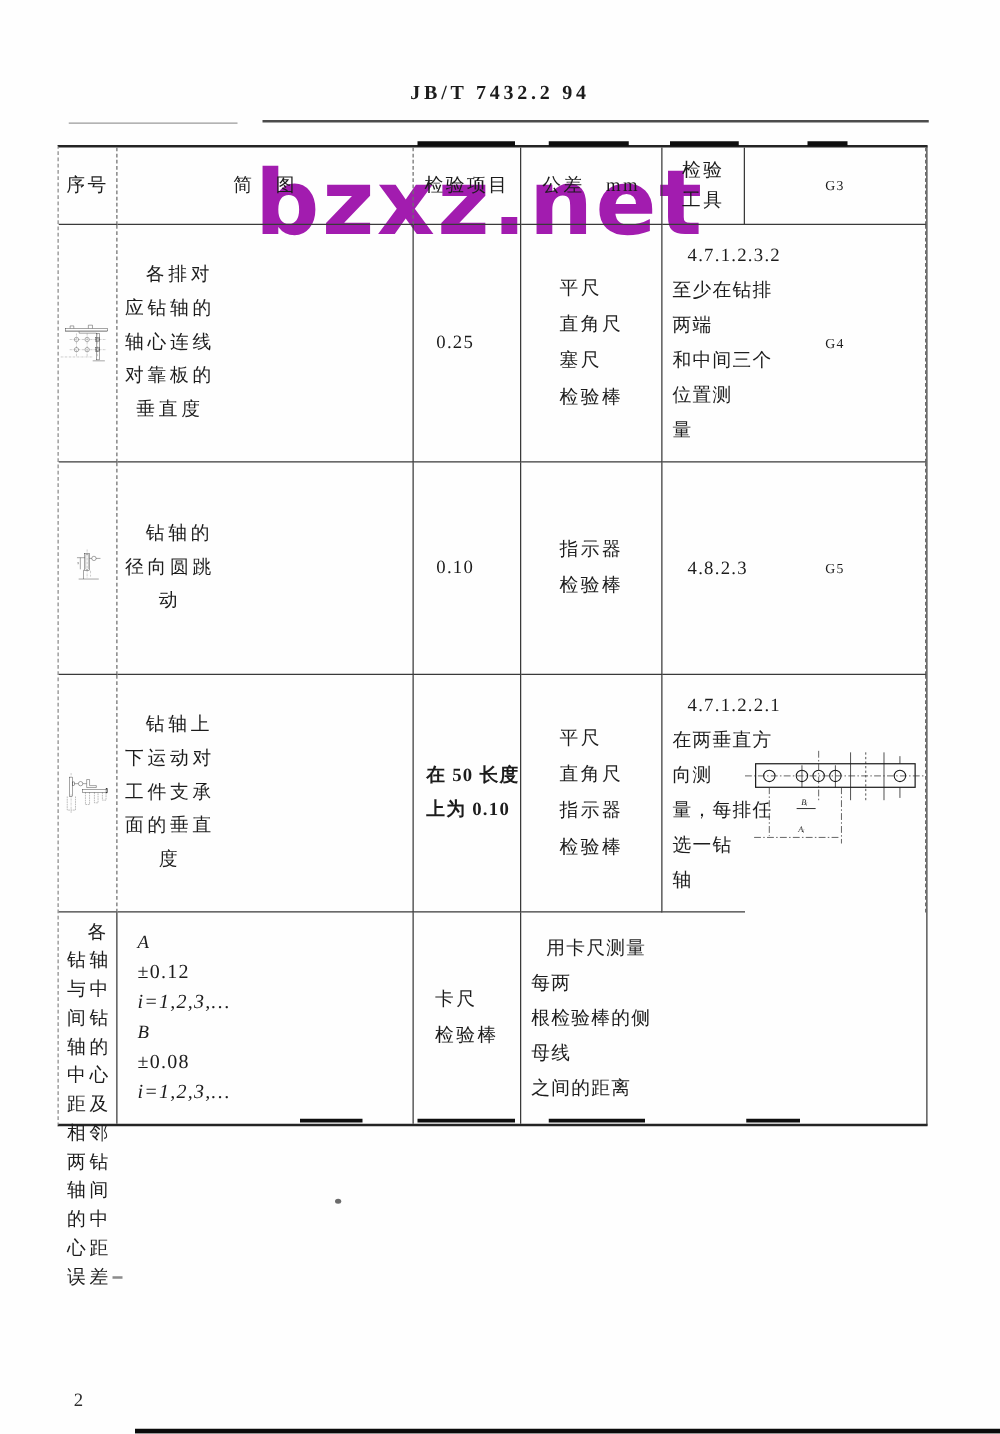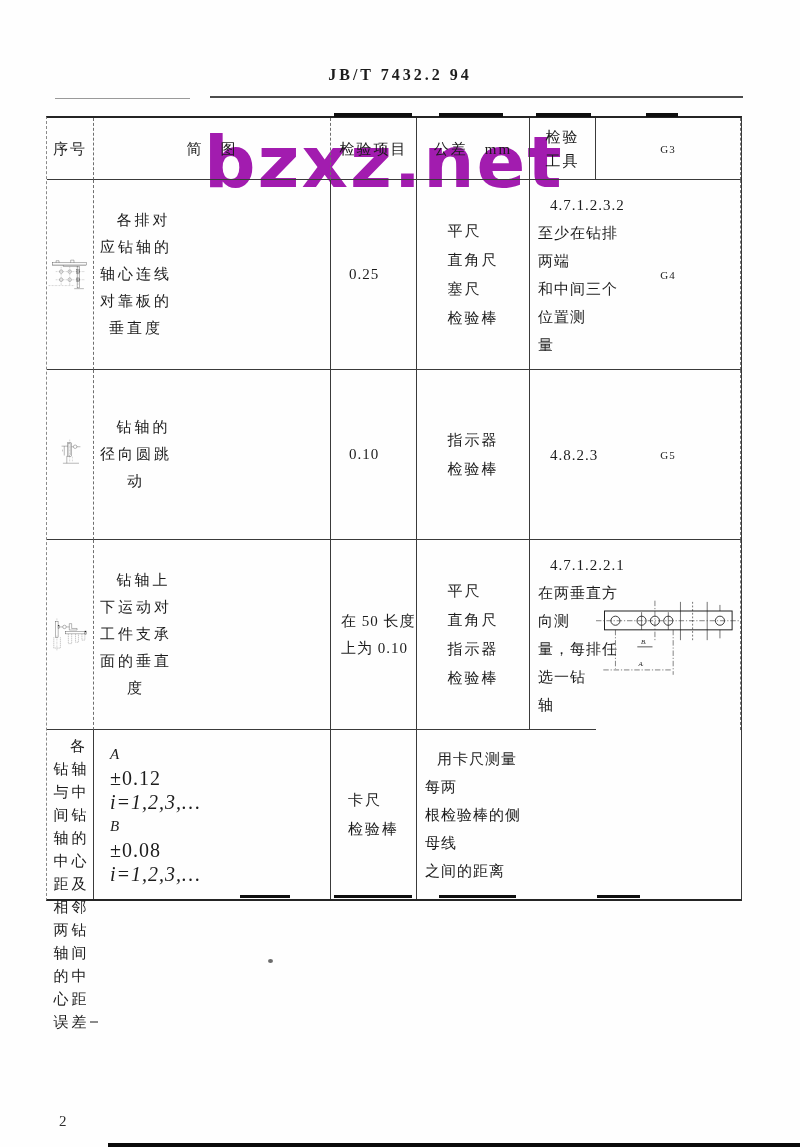--- a/index.html
+++ b/index.html
@@ -33,21 +33,21 @@
   .sn{display:flex;align-items:center;justify-content:center;font-size:11px;letter-spacing:1px;}
 
   .item{display:flex;align-items:center;padding:0 3px 0 6px;text-align:center;}
   .item .inner{white-space:pre-line;font-size:15px;letter-spacing:3px;line-height:27px;text-indent:1em;}
   .item-g6{align-items:flex-start;padding-top:5px;}
   .item-g6 .inner{line-height:23px;}
 
   .tol{display:flex;align-items:center;padding-left:18px;font-size:15px;letter-spacing:1px;}
   .tol .inner{white-space:pre-line;line-height:27px;}
   .tol-g6{align-items:flex-start;padding-top:12px;padding-left:16px;}
-  .tol-g6 .line{line-height:24px;font-size:20px;}
+  .tol-g6 .line{line-height:24px;font-size:16px;}
   .tol-g6 .sym{font-style:italic;font-size:15px;}
   .tol-g6 .idx{font-style:italic;}
 
   .tool{display:flex;align-items:center;justify-content:center;text-align:left;}
   .tool .inner{white-space:pre-line;font-size:15px;letter-spacing:2px;line-height:29px;}
 
   .method{display:flex;align-items:center;padding:0 4px 0 8px;}
   .method .inner{white-space:pre-line;font-size:15px;letter-spacing:1px;line-height:28px;text-indent:0.8em;}
 
   .diag{position:absolute;left:0;top:0;width:100%;height:100%;}
@@ -209,21 +209,21 @@
         </g>
       </svg>
     </div>
     <div class="cell item">
       <div class="inner">钻轴上
 下运动对
 工件支承
 面的垂直
 度</div>
     </div>
-    <div class="cell tol" style="padding-left:10px;">
+    <div class="cell tol" style="padding-left:10px;font-weight:bold;">
       <div class="inner">在 50 长度
 上为 0.10</div>
     </div>
     <div class="cell tool">
       <div class="inner">平尺
 直角尺
 指示器
 检验棒</div>
     </div>
     <div class="cell cl method">

